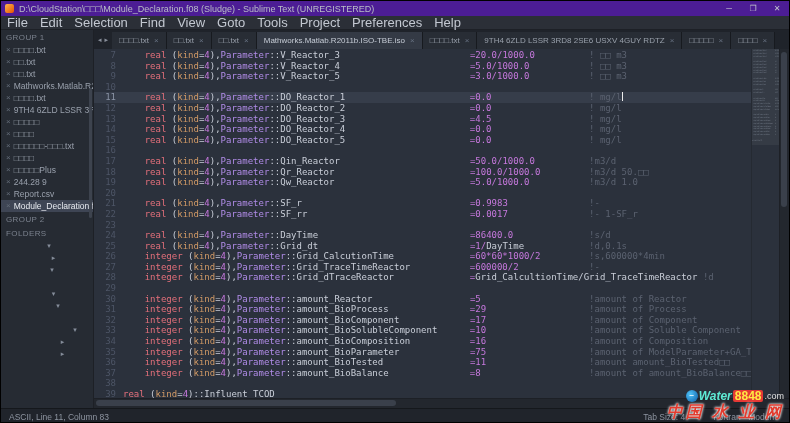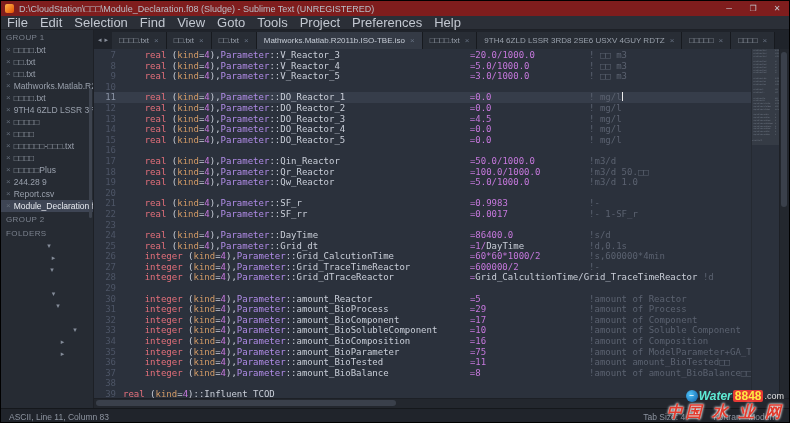--- a/index.html
+++ b/index.html
@@ -1,20 +1,20 @@
 <!DOCTYPE html>
 <html><head>
 <meta charset="utf-8">
 <style>
   html,body{margin:0;padding:0;background:#111;}
   .window{position:relative;width:790px;height:423px;background:#2b313c;overflow:hidden;
           font-family:"Liberation Sans",sans-serif;border:1px solid #000;box-sizing:border-box;}
 
   
-  .titlebar{height:15px;background:#7f1d1d;display:flex;align-items:center;padding-left:4px;}
+  .titlebar{height:15px;background:#4c1d95;display:flex;align-items:center;padding-left:4px;}
   .app-icon{width:9px;height:9px;border-radius:2px;background:linear-gradient(135deg,#ffb74d,#e65100);flex:none;}
   .title-text{color:#b9bec7;font-size:9px;margin-left:5px;white-space:nowrap;overflow:hidden;flex:1;}
   .win-btns{display:flex;flex:none;height:15px;}
   .win-btn{width:24px;text-align:center;color:#c3c7ce;font-size:8px;line-height:15px;cursor:default;}
 
   
   .menubar{height:13px;background:#2b2f37;display:flex;align-items:center;border-bottom:1px solid #1d2026;}
   .menu-item{color:#c3c8d1;font-size:13px;padding:0 6px;line-height:13px;white-space:nowrap;}
 
   

